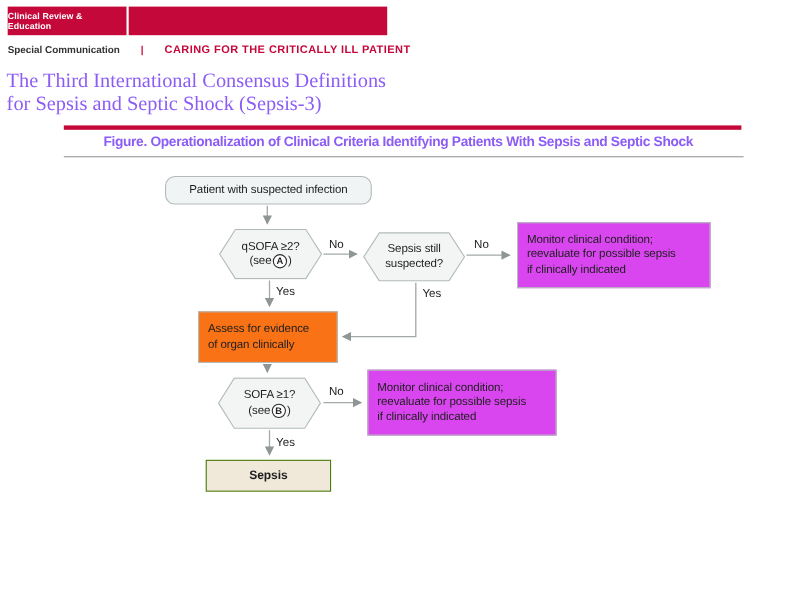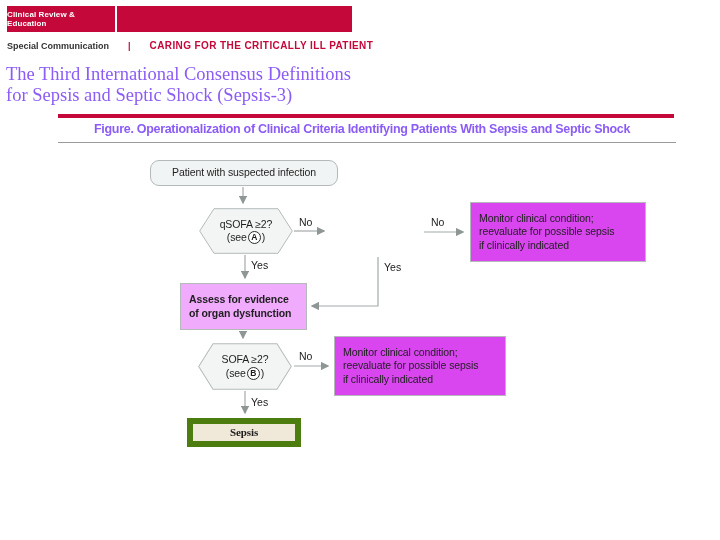--- a/index.html
+++ b/index.html
@@ -69,23 +69,23 @@
   .rect-node {
     background:#d946ef; border:1px solid #b4baba;
     padding:6px 8px;
     display:flex; flex-direction:column; justify-content:center;
   }
   .rounded-node {
     background:#f1f4f4; border:1px solid #b4baba; border-radius:9px;
     display:flex; align-items:center; justify-content:center;
   }
   .result-node {
-    background:#f0e9da; border:6px solid #4d7c0f;
+    background:#f0e9da; border:1px solid #4d7c0f;
     display:flex; align-items:center; justify-content:center;
-    font-weight:bold; font-size:11px;font-family:Liberation Serif, serif;
+    font-weight:bold; font-size:11px;
   }
 
   .hex { position:absolute; }
   .hex svg.hexbg { position:absolute; inset:0; width:100%; height:100%; }
   .hex .hex-text {
     position:relative; width:100%; height:100%;
     display:flex; flex-direction:column; align-items:center; justify-content:center;
     font-size:10.5px; line-height:1.25; letter-spacing:-0.1px;
   }
   .see-row { display:inline-flex; align-items:center; }
@@ -153,38 +153,47 @@
     <div class="hex-text">
       <span>qSOFA ≥2?</span>
       <span class="see-row">
         <span>(see</span>
         <span class="ref-circle">A</span>
         <span>)</span>
       </span>
     </div>
   </div>
 
+  <div class="hex" style="left:330px; top:211px; width:93px; height:45px;">
+    <svg class="hexbg" viewBox="0 0 94 46" preserveAspectRatio="none">
+      <polygon points="15,0.7 79,0.7 93.3,23 79,45.3 15,45.3 0.7,23" fill="#f3f5f5" stroke="#b4baba" stroke-width="1"></polygon>
+    </svg>
+    <div class="hex-text">
+      <span>Sepsis still</span>
+      <span>suspected?</span>
+    </div>
+  </div>
 
   <div class="node rect-node" style="left:470px; top:202px; width:176px; height:60px;">
     <span>Monitor clinical condition;</span>
     <span>reevaluate for possible sepsis</span>
     <span>if clinically indicated</span>
   </div>
 
-  <div class="node rect-node" style="left:180px; top:283px; width:127px; height:47px; background:#f0abfc;font-weight:bold;">
+  <div class="node rect-node" style="left:180px; top:283px; width:127px; height:47px; background:#f97316;">
     <span>Assess for evidence</span>
-    <span>of organ dysfunction</span>
+    <span>of organ clinically</span>
   </div>
 
   <div class="hex" style="left:198px; top:343px; width:94px; height:47px;">
     <svg class="hexbg" viewBox="0 0 94 46" preserveAspectRatio="none">
       <polygon points="15,0.7 79,0.7 93.3,23 79,45.3 15,45.3 0.7,23" fill="#f3f5f5" stroke="#b4baba" stroke-width="1"></polygon>
     </svg>
     <div class="hex-text">
-      <span>SOFA ≥2?</span>
+      <span>SOFA ≥1?</span>
       <span class="see-row">
         <span>(see</span>
         <span class="ref-circle">B</span>
         <span>)</span>
       </span>
     </div>
   </div>
 
   <div class="node rect-node" style="left:334px; top:336px; width:172px; height:60px;">
     <span>Monitor clinical condition;</span>

